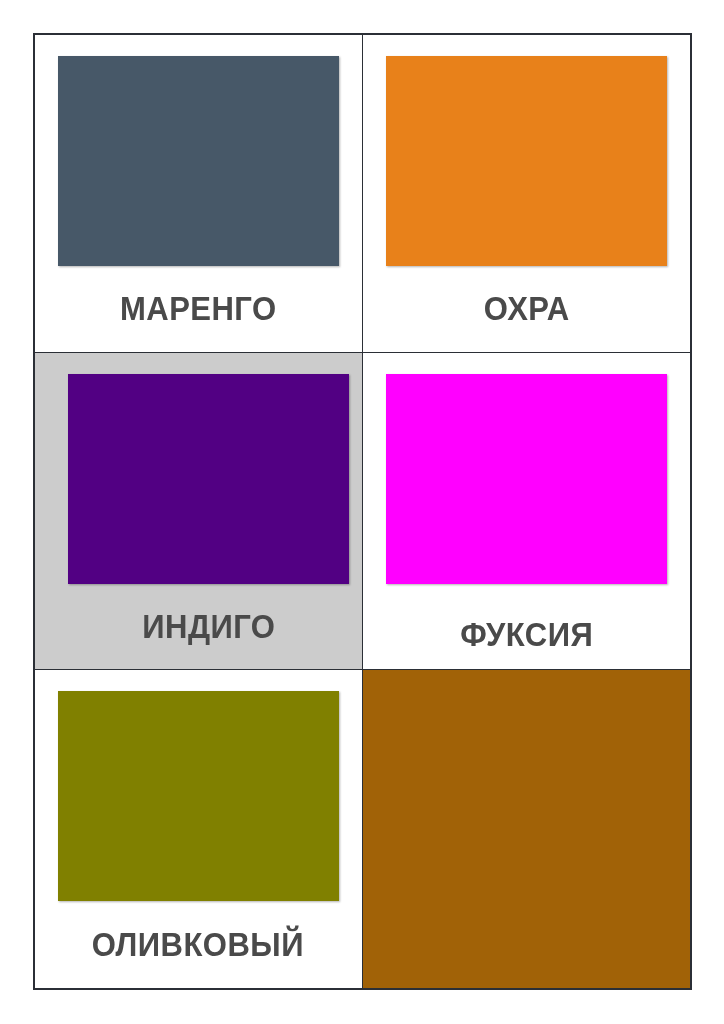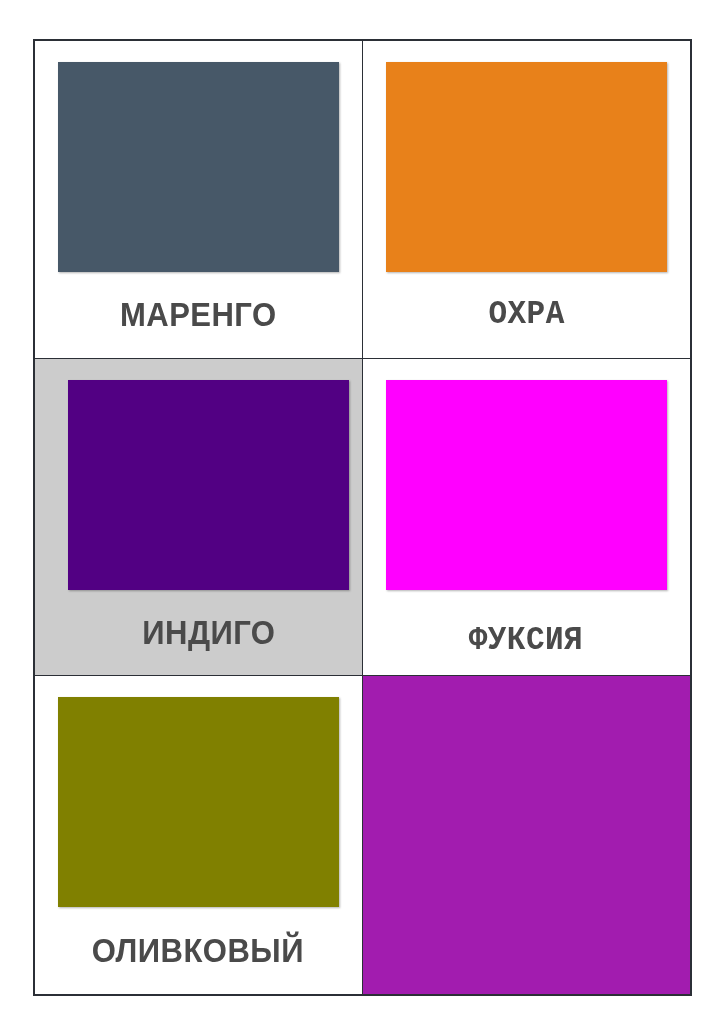--- a/index.html
+++ b/index.html
@@ -33,21 +33,21 @@
     box-sizing: border-box;
     border-right: 1px solid #2b2f36;
     border-bottom: 1px solid #2b2f36;
     background: #ffffff;
     display: flex;
     flex-direction: column;
     align-items: center;
     justify-content: flex-start;
     padding-top: 21px;
   }
-  .color-cell.col-last { border-right: none; font-family: Liberation Mono, monospace; }
+  .color-cell.col-last { border-right: none; }
   .color-cell.row-last { border-bottom: none; }
 
   .color-cell.selected {
     background: #cccccc;
   }
 
   .swatch {
     width: 281px;
     height: 210px;
     box-shadow: 1px 1px 2px rgba(0,0,0,0.30);
@@ -67,21 +67,21 @@
     text-transform: uppercase;
     white-space: nowrap;
     line-height: 1;
     font-stretch: condensed;
     transform: scaleX(0.94);
   }
 </style>
 </head>
 <body style="background: rgb(255, 255, 255);">
 
-<div id="color-table" style="border-color: rgb(43, 47, 54); background: #a21caf; margin-top: 6px;">
+<div id="color-table" style="border-color: rgb(43, 47, 54); background: #a16207;">
 
   <div class="color-cell" style="border-right-color: rgb(43, 47, 54); border-bottom-color: rgb(43, 47, 54);">
     <div class="swatch" style="background-color: rgb(71, 88, 104);"></div>
     <div class="color-label" style="color: rgb(74, 74, 74);">МАРЕНГО</div>
   </div>
 
   <div class="color-cell col-last" style="border-right-color: rgb(43, 47, 54); border-bottom-color: rgb(43, 47, 54);">
     <div class="swatch" style="background-color: rgb(232, 129, 26);"></div>
     <div class="color-label" style="color: rgb(74, 74, 74);">ОХРА</div>
   </div>

